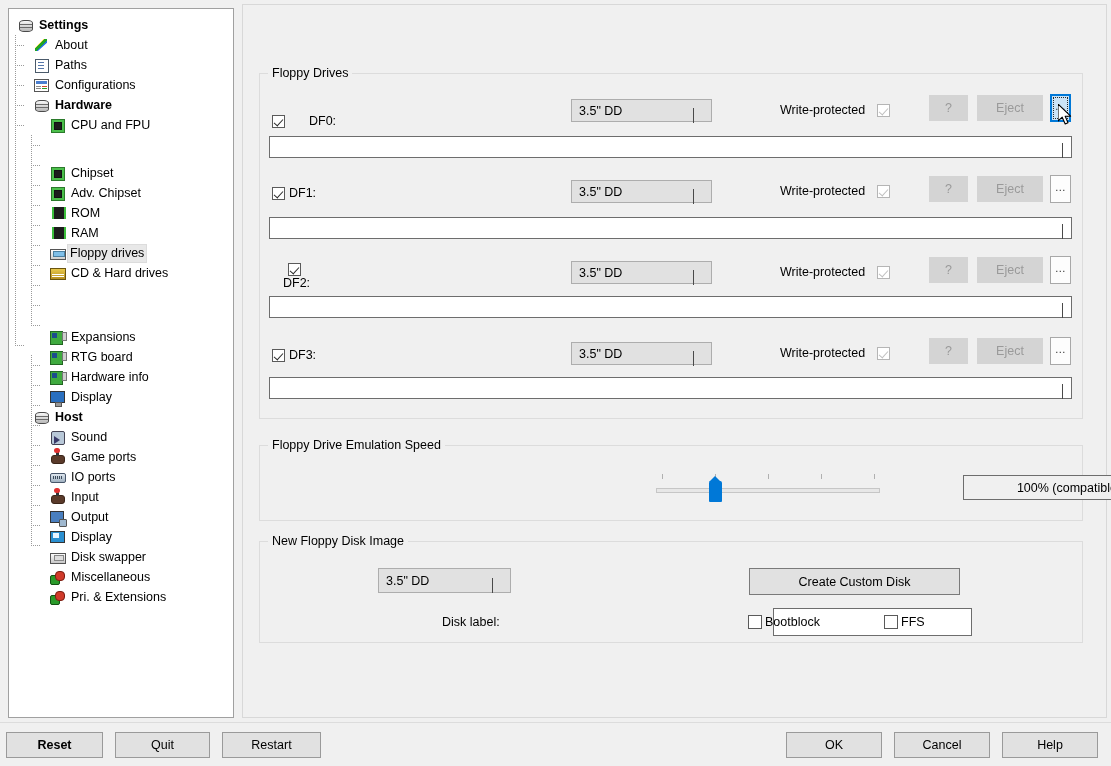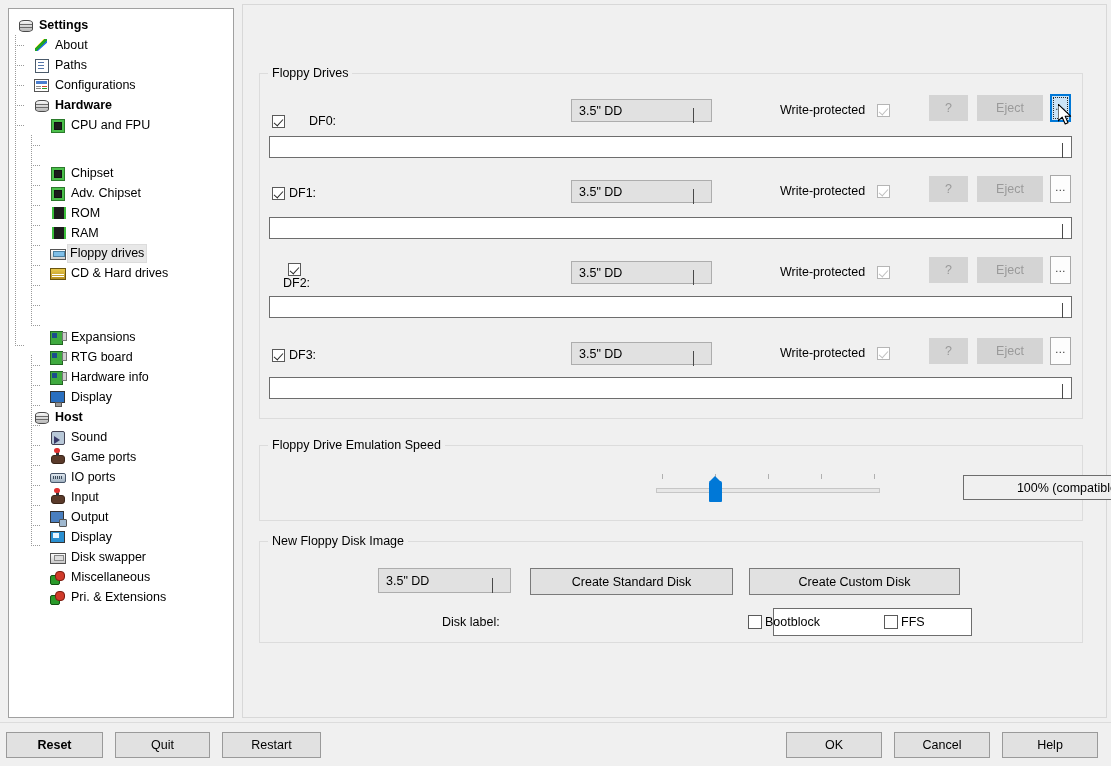--- a/index.html
+++ b/index.html
@@ -770,21 +770,20 @@
 
   <div class="groupbox" style="left:16px; top:536px; width:824px; height:102px;">
     <div class="gb-title">New Floppy Disk Image</div>
   </div>
 
   <div class="combo" style="left:135px; top:563px; width:133px; height:25px;">
     <span>3.5" DD</span>
     <span class="chev"><span class="chev-glyph"></span></span>
   </div>
 
-  <div class="bigbtn" style="left:287px; top:563px; width:203px;">Create Standard Disk</div>
 
   <div class="bigbtn" style="left:506px; top:563px; width:211px;">Create Custom Disk</div>
 
   <div class="static-text" style="left:199px; top:610px;">Disk label:</div>
 
   <input id="disk-label-input" type="text" value="" style="">
 
   <div class="cbrow" style="left:505px; top:610px;">
     <span class="cb" id="cb-bootblock"></span>
     <span>Bootblock</span>

